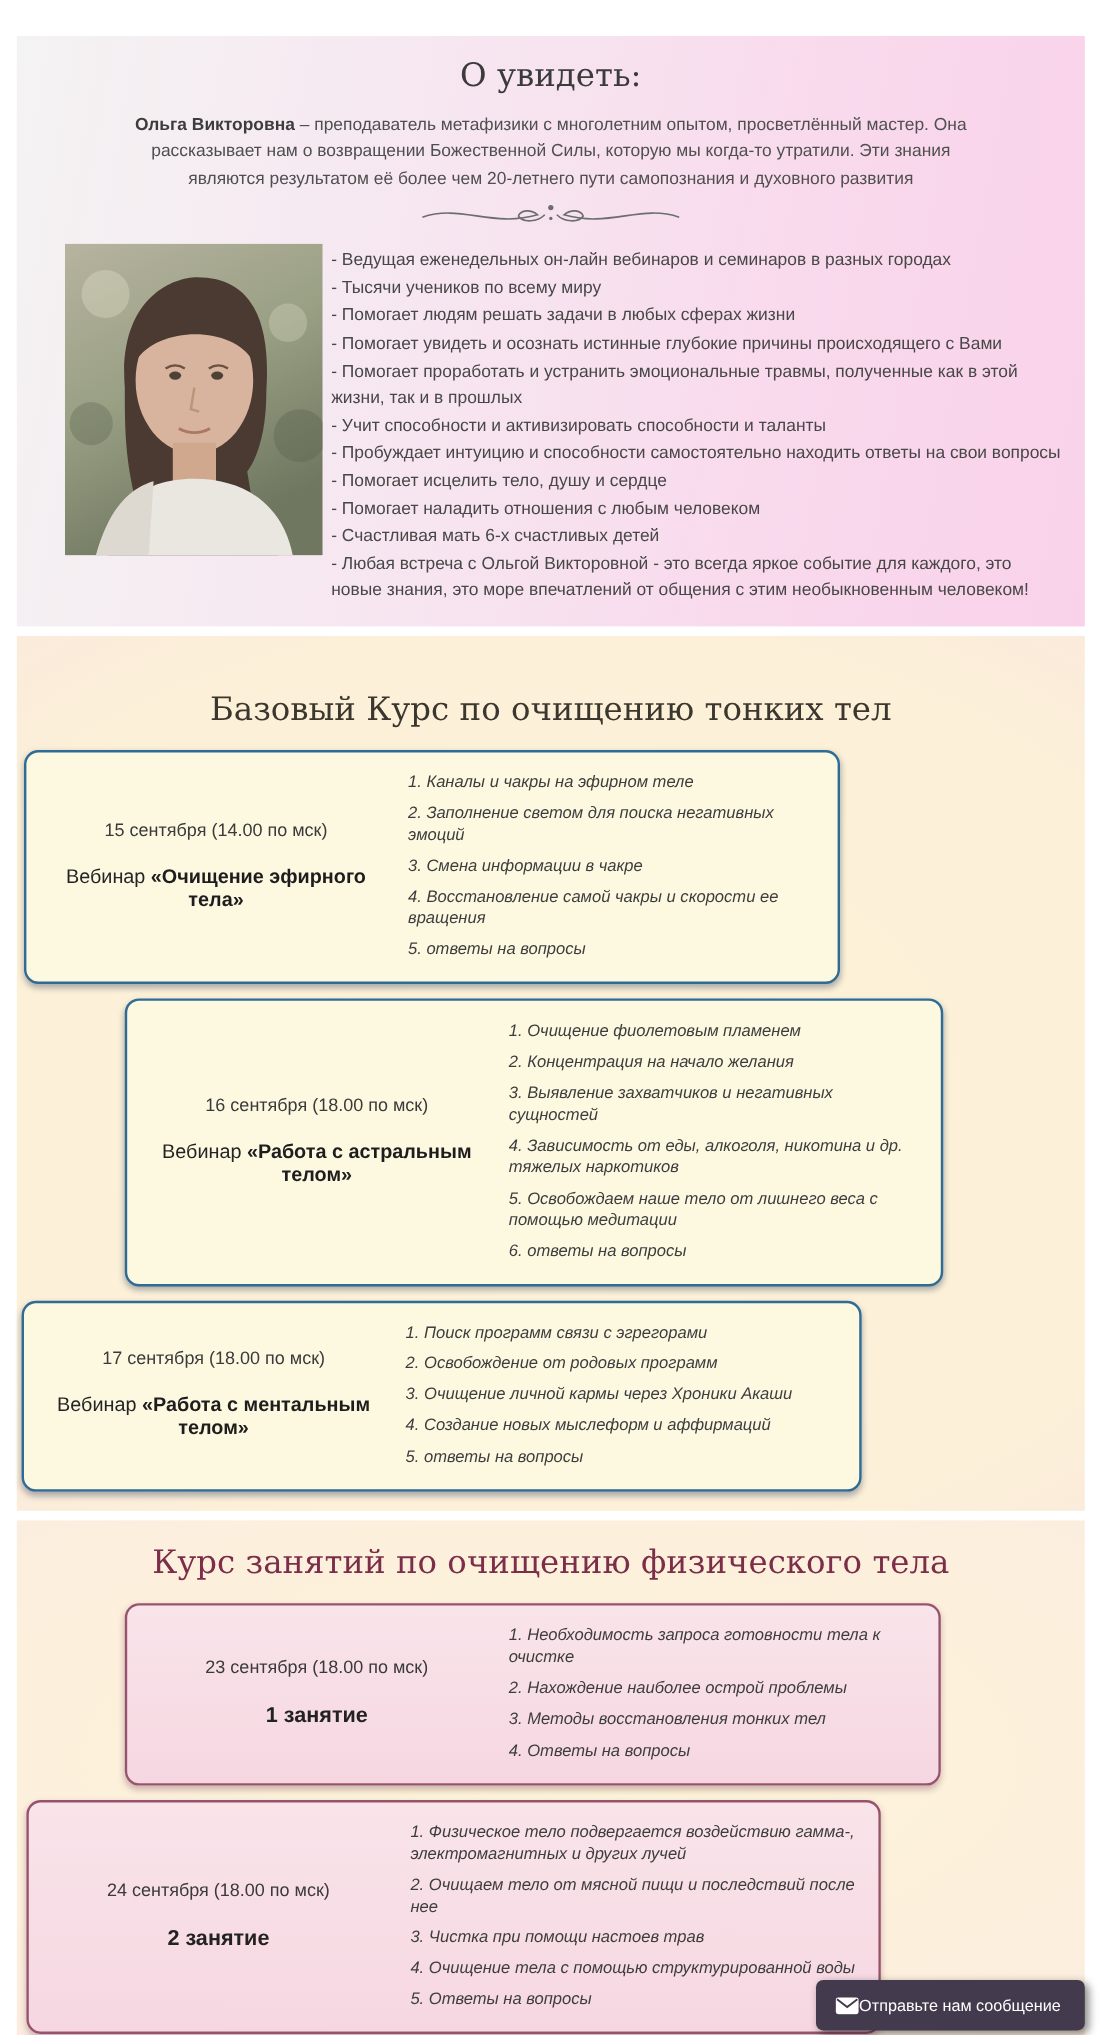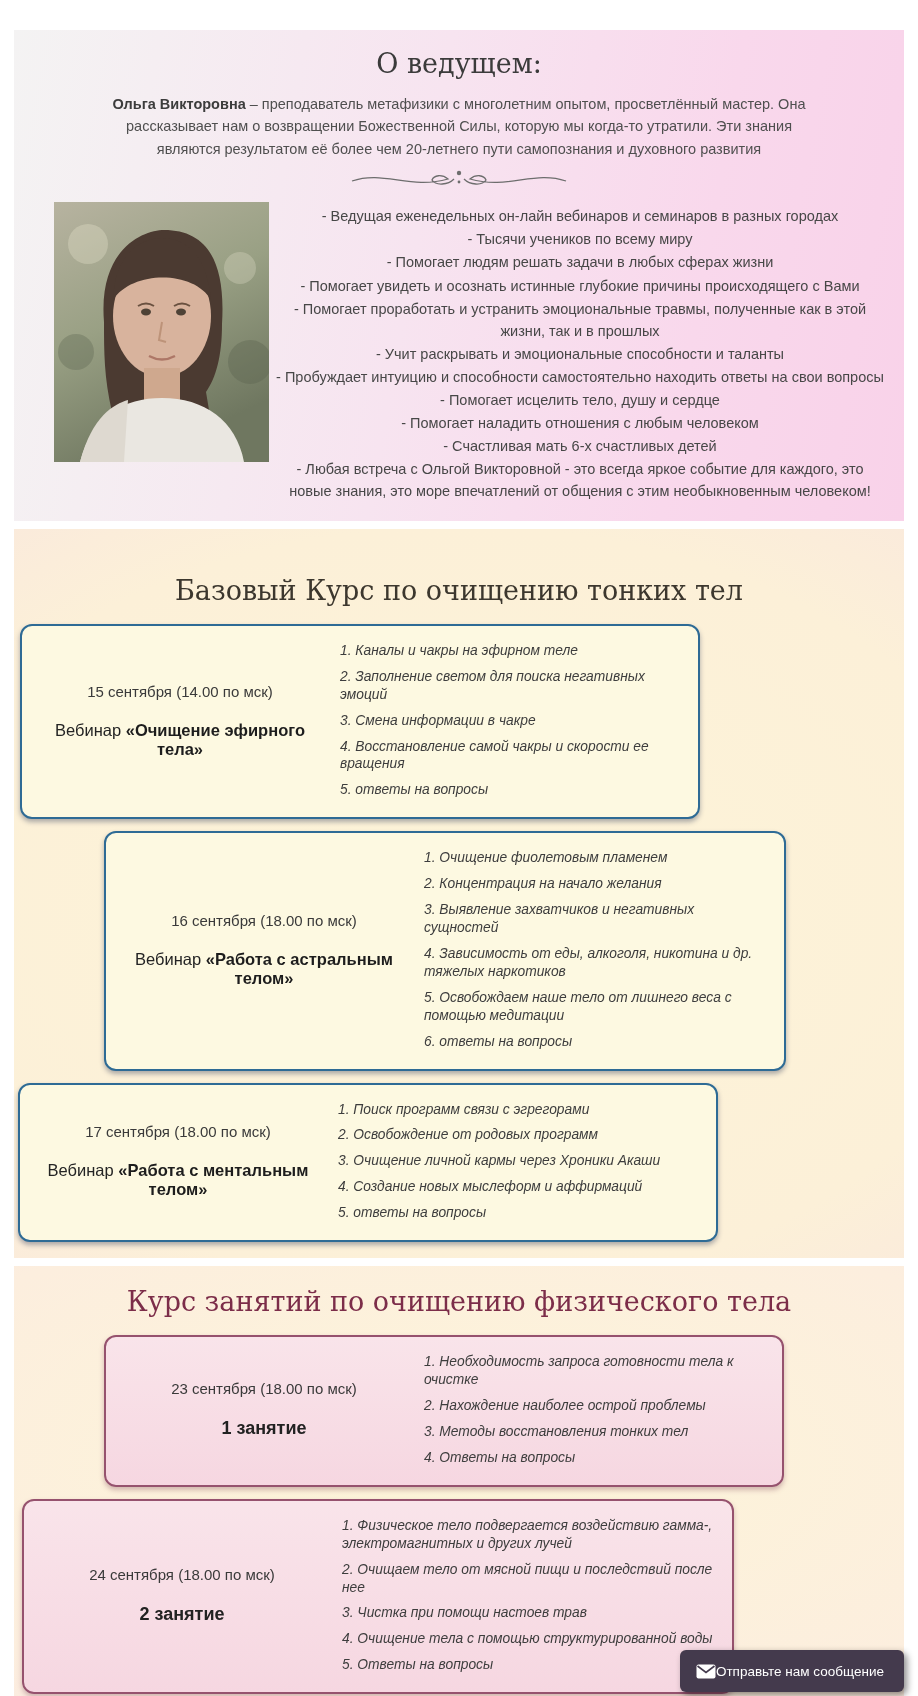--- a/index.html
+++ b/index.html
@@ -9,21 +9,21 @@
   
   .about{margin:30px 14px 8px;padding:8px 20px 18px;
     background:linear-gradient(100deg,#f4f3f3 0%,#f7e4f0 45%,#f9d8ec 75%,#f9d2e9 100%);}
   .about h1{font-family:"DejaVu Serif", serif;font-weight:400;font-size:27px;color:#3b3b3b;
     text-align:center;margin:10px 0 14px;}
   .intro{max-width:710px;margin:0 auto;text-align:center;font-size:14.5px;line-height:1.55;color:#4f4f4f;}
   .intro b{color:#3c3c3c;}
   .flourish{text-align:center;margin:6px 0 4px;}
   .about-row{display:flex;margin-top:6px;}
   .photo{width:215px;height:260px;flex:0 0 215px;margin-left:20px;overflow:hidden;}
-  .facts{flex:1;list-style:none;margin:2px 0 0 7px;padding:0;text-align:center;}
+  .facts{flex:1;list-style:none;margin:2px 0 0 7px;padding:0;}
   .facts li{font-size:14.5px;line-height:1.52;color:#474747;margin:1px 0;}
 
   
   .course{margin:0 14px 8px;padding:6px 0 16px;}
   .course-basic{background:radial-gradient(ellipse 115% 95% at 50% 52%,#fdf4d8 0%,#fcf0d8 55%,#f7e0e2 100%);}
   .course-phys{background:radial-gradient(ellipse 115% 100% at 50% 45%,#fdf5d8 0%,#fceede 60%,#f9e3e5 100%);}
   .course h2{font-family:"DejaVu Serif", serif;font-weight:400;font-size:27px;text-align:center;margin:14px 0 18px;}
   .course-basic h2{color:#3c372e;margin-top:40px;}
   .course-phys h2{color:#7c2d49;}
 
@@ -61,21 +61,21 @@
     display:flex;align-items:center;gap:0;padding:0 20px 0 16px;color:#fff;font-size:13.5px;
     box-shadow:3px 3px 7px rgba(0,0,0,.45);cursor:pointer;}
   .chat .env{display:flex;align-items:center;}
 </style>
 </head>
 <body>
 
 <div class="page">
 
   <section class="about">
-    <h1>О ведущем:</h1>
+    <h1>О увидеть:</h1>
     <p class="intro"><b>Ольга Викторовна</b><span> – преподаватель метафизики с многолетним опытом, просветлённый мастер. Она рассказывает нам о возвращении Божественной Силы, которую мы когда-то утратили. Эти знания являются результатом её более чем 20-летнего пути самопознания и духовного развития</span></p>
     <div class="flourish">
       <svg width="230" height="26" viewBox="0 0 230 26">
         <path d="M8,15 C40,4 66,24 104,13 C98,8 90,9 88,14 C92,20 104,19 110,13" fill="none" stroke="#6d6d6d" stroke-width="1.3"></path>
         <path d="M222,15 C190,4 164,24 126,13 C132,8 140,9 142,14 C138,20 126,19 120,13" fill="none" stroke="#6d6d6d" stroke-width="1.3"></path>
         <circle cx="115" cy="7" r="2.2" fill="#6d6d6d"></circle>
         <circle cx="115" cy="16" r="1.4" fill="#6d6d6d"></circle>
       </svg>
     </div>
     <div class="about-row">
@@ -106,21 +106,21 @@
           <path d="M26,260 C38,214 70,196 108,196 C150,196 182,218 190,260 Z" fill="#eae7e1"></path>
           <path d="M26,260 C38,214 60,202 74,198 L70,260 Z" fill="#ded9d0"></path>
         </svg>
       </div>
       <ul class="facts">
         <li>- Ведущая еженедельных он-лайн вебинаров и семинаров в разных городах</li>
         <li>- Тысячи учеников по всему миру</li>
         <li>- Помогает людям решать задачи в любых сферах жизни</li>
         <li>- Помогает увидеть и осознать истинные глубокие причины происходящего с Вами</li>
         <li>- Помогает проработать и устранить эмоциональные травмы, полученные как в этой жизни, так и в прошлых</li>
-        <li>- Учит раскрывать и эмоциональные способности и таланты</li>
+        <li>- Учит способности и активизировать способности и таланты</li>
         <li>- Пробуждает интуицию и способности самостоятельно находить ответы на свои вопросы</li>
         <li>- Помогает исцелить тело, душу и сердце</li>
         <li>- Помогает наладить отношения с любым человеком</li>
         <li>- Счастливая мать 6-х счастливых детей</li>
         <li>- Любая встреча с Ольгой Викторовной - это всегда яркое событие для каждого, это новые знания, это море впечатлений от общения с этим необыкновенным человеком!</li>
       </ul>
     </div>
   </section>
 
   <section class="course course-basic">

